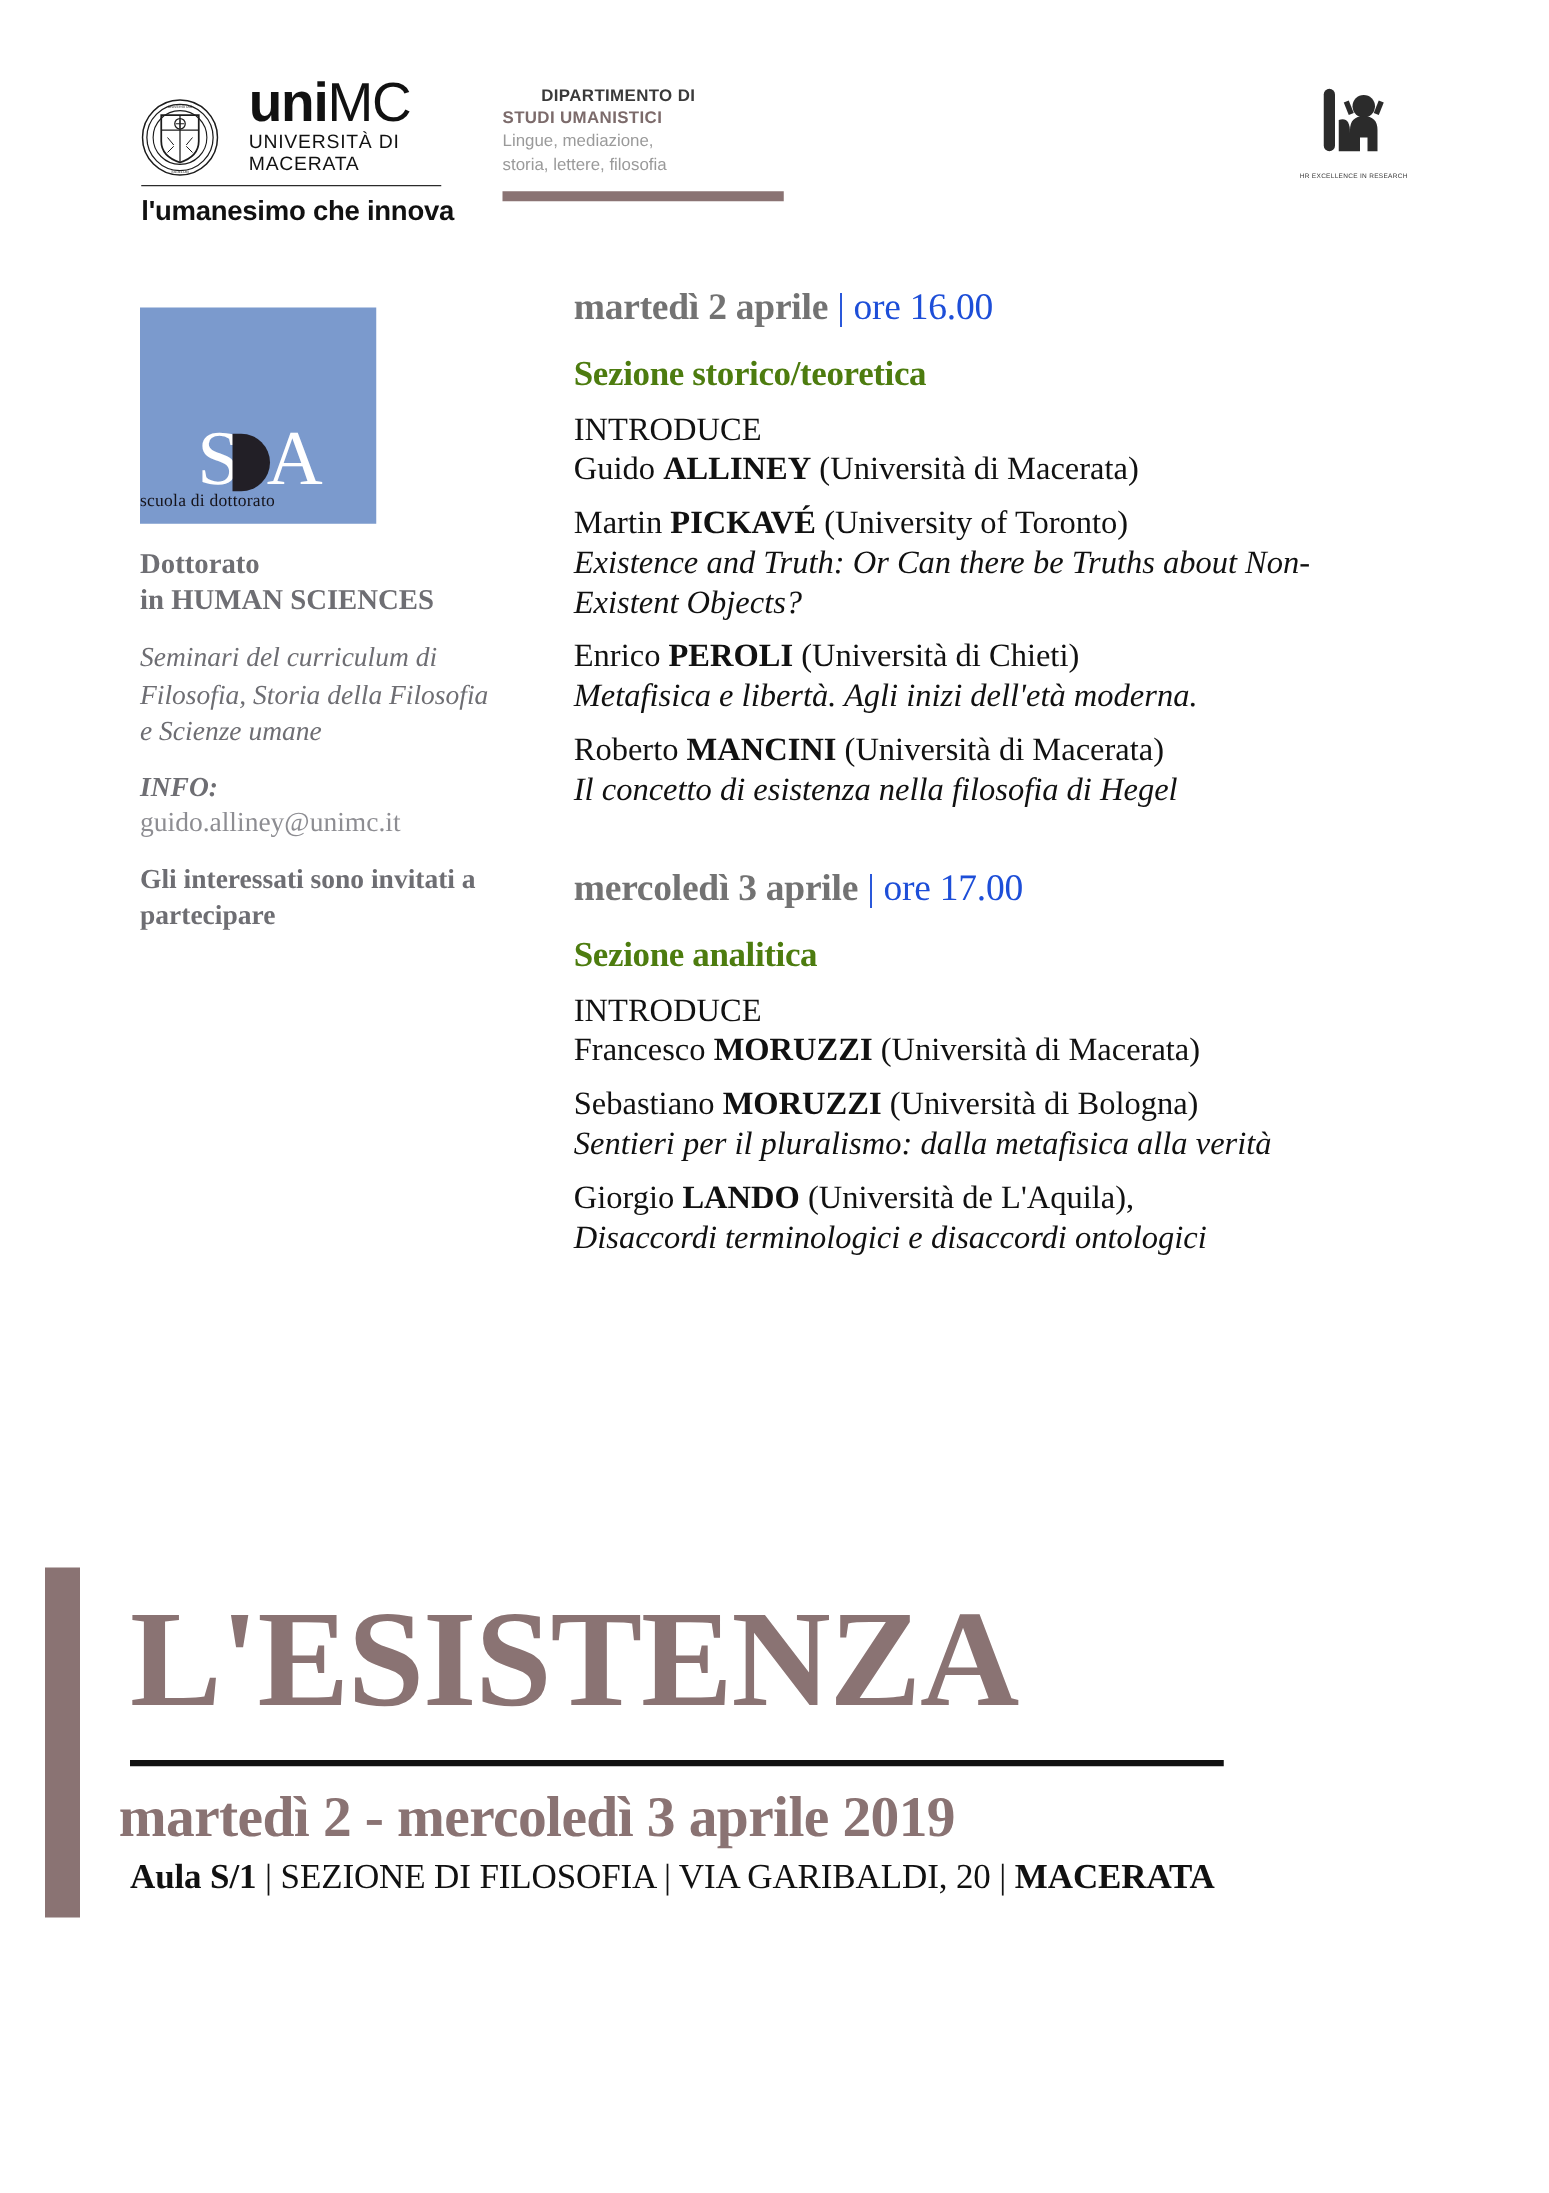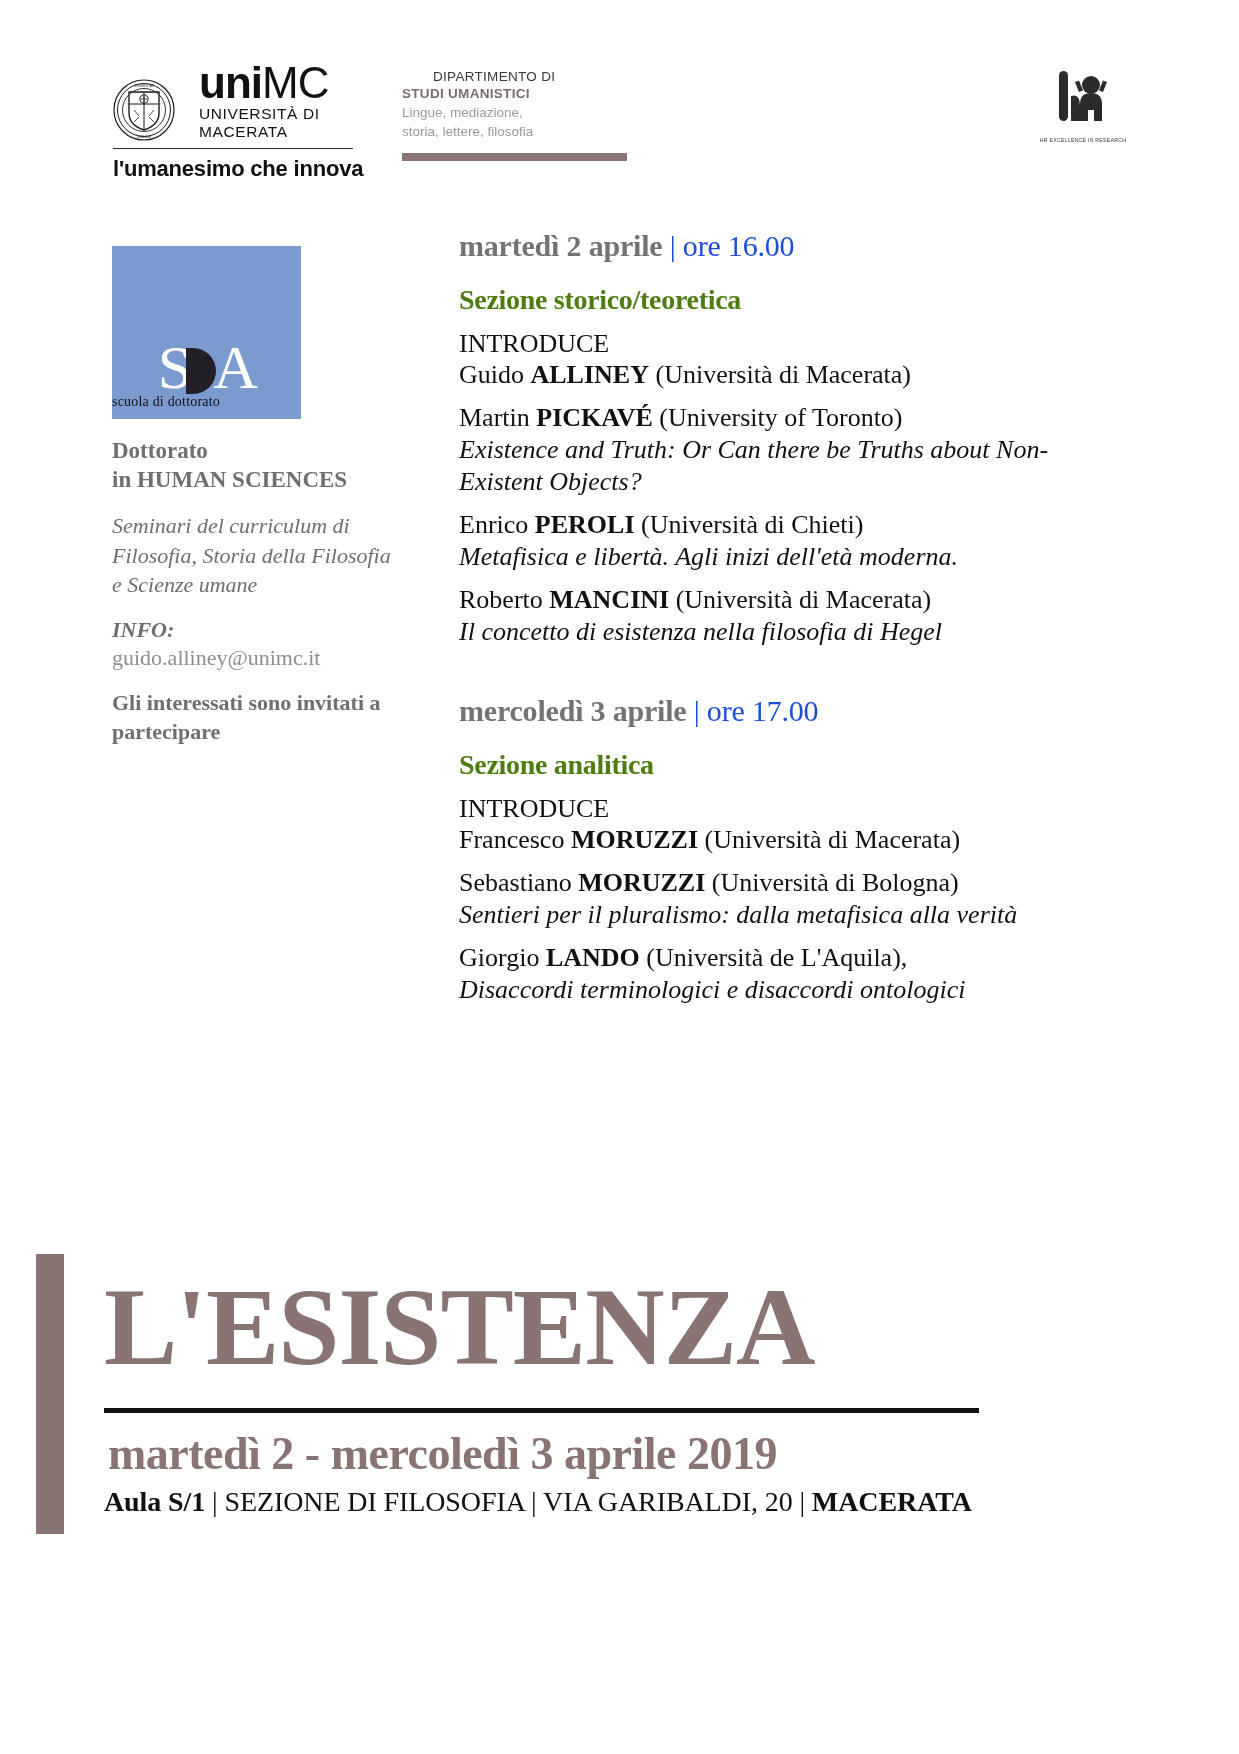--- a/index.html
+++ b/index.html
@@ -76,21 +76,21 @@
   }
 
   .dept-block {
     position: absolute;
     left: 402px;
     top: 68px;
     width: 240px;
     font-family: "Liberation Sans", sans-serif;
   }
   .dept-l1 {
-    font-weight: normal;
+    font-weight: bold;
     font-size: 13.5px;
     color: #3a3a3a;
     letter-spacing: 0.3px;
     line-height: 1.28;
     padding-left: 31px;
   }
   .dept-l2 {
     font-weight: bold;
     font-size: 13.5px;
     color: #7c6b6b;
@@ -302,21 +302,21 @@
   .title-rule {
     position: absolute;
     left: 104px;
     top: 165px;
     width: 875px;
     height: 5px;
     background: #111;
   }
   .bottom-dates {
     position: absolute;
-    left: 108px;
+    left: 95px;
     top: 186px;
     font-family: "Liberation Serif", serif;
     font-weight: bold;
     font-size: 46px;
     line-height: 1.1;
     color: #8a7373;
     letter-spacing: -0.5px;
     white-space: nowrap;
   }
   .bottom-venue {

